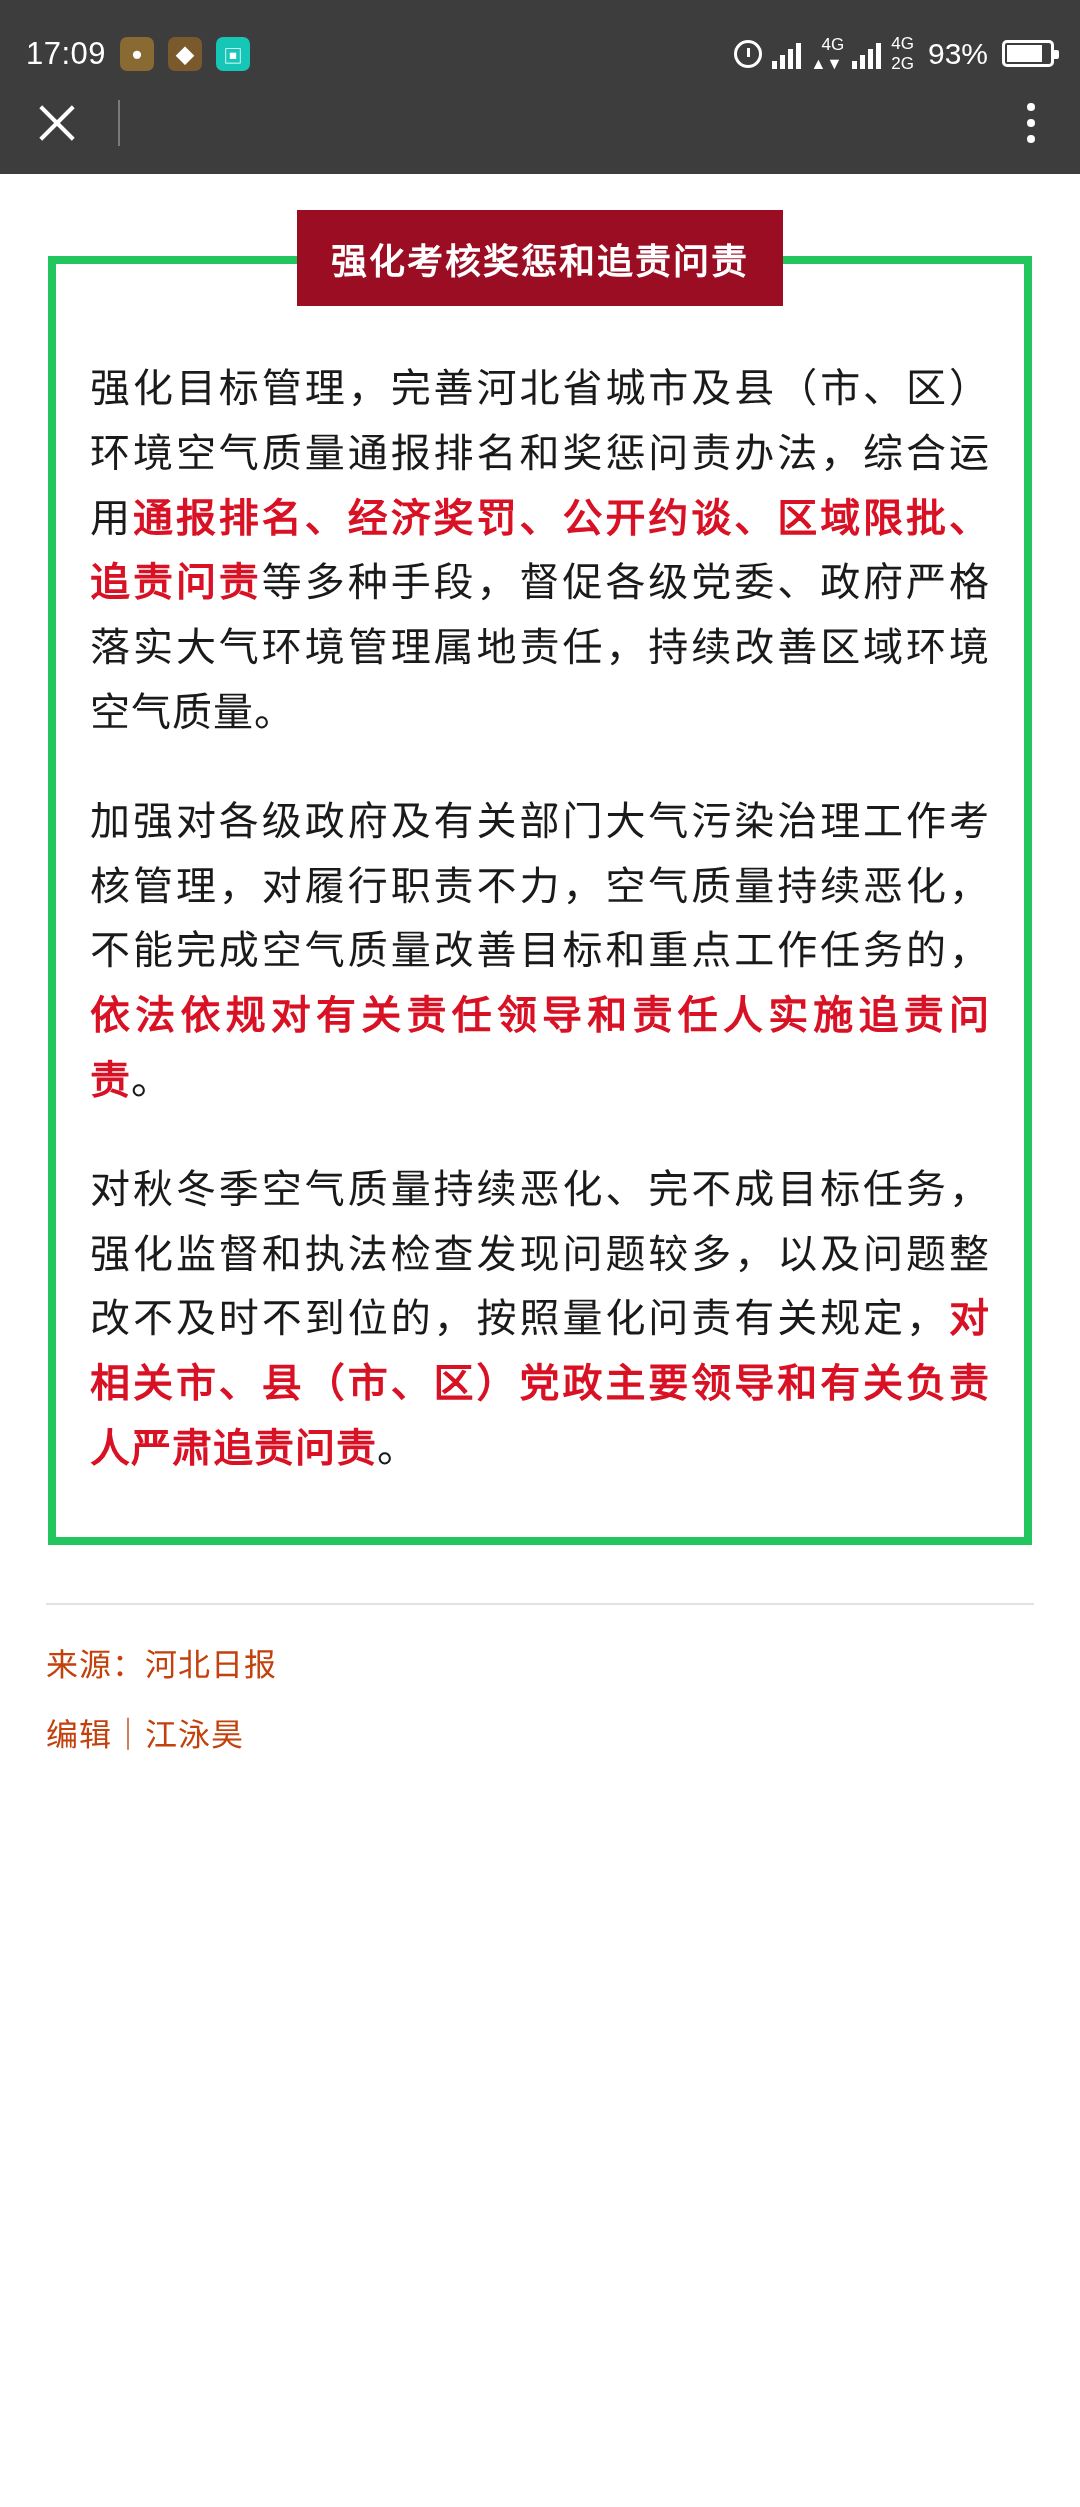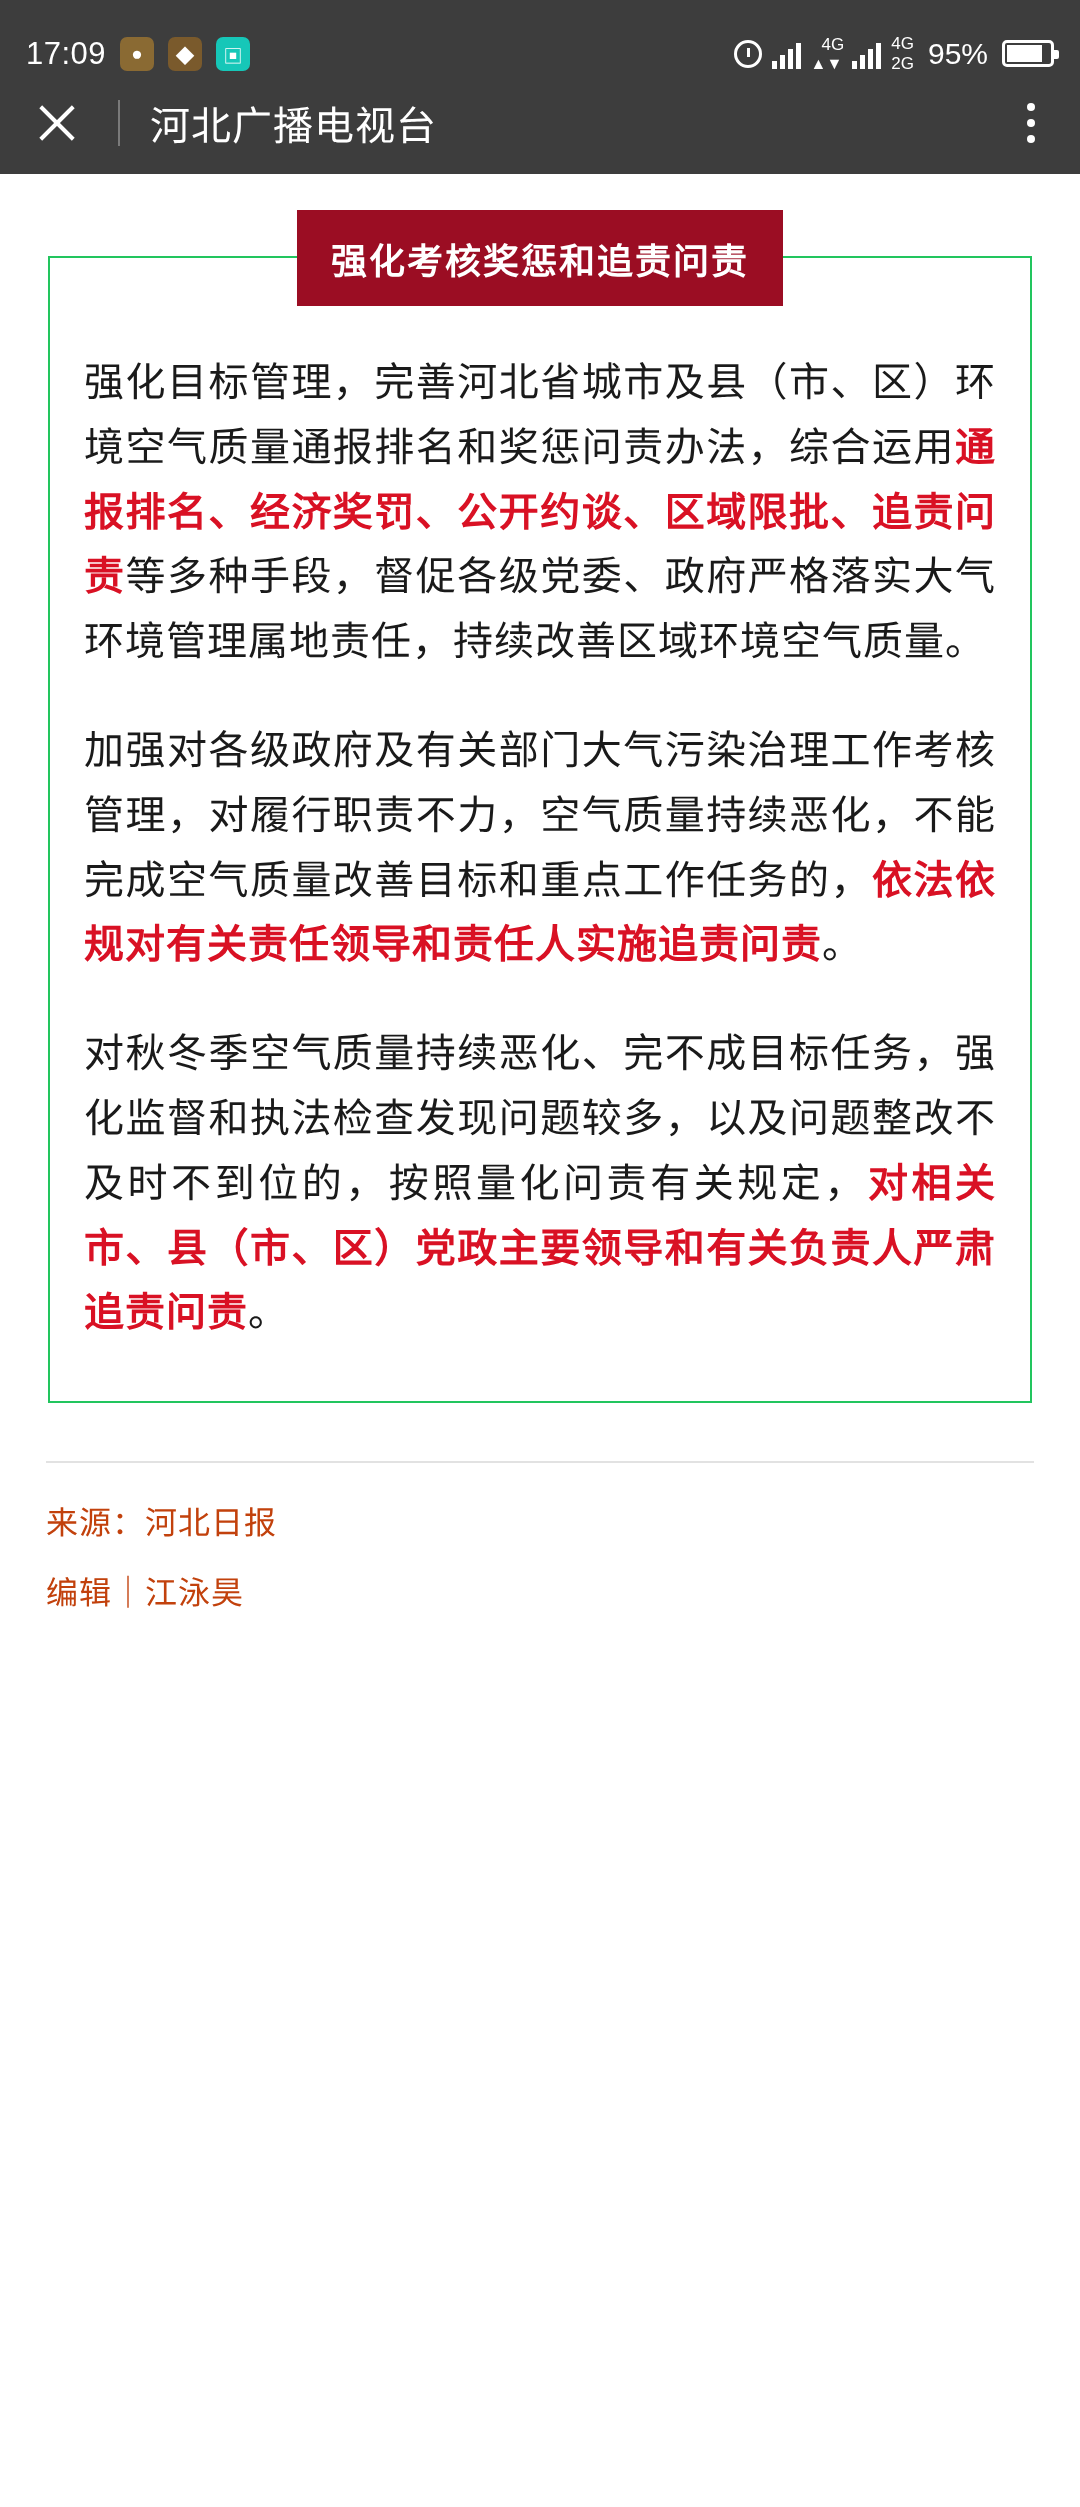--- a/index.html
+++ b/index.html
@@ -190,21 +190,21 @@
     background: #9b0d23;
     color: #ffffff;
     font-size: 36px;
     font-weight: bold;
     letter-spacing: 2px;
     padding: 22px 34px;
     white-space: nowrap;
     z-index: 2;
   }
   .card-box {
-    border: 2px solid #22c55e;
+    border: 8px solid #22c55e;
     padding: 92px 34px 56px 34px;
     box-sizing: border-box;
   }
   .para {
     font-size: 40px;
     line-height: 1.62;
     color: #1a1a1a;
     text-align: justify;
     letter-spacing: 1px;
     margin: 0 0 44px 0;
@@ -254,31 +254,30 @@
     <span class="sig-bars">
         <i></i>
         <i></i>
         <i></i>
         <i></i>
       </span>
     <span class="net-group">
       <span class="net-label">4G</span>
       <span class="net-label">2G</span>
     </span>
-    <span class="battery-pct">95%</span>
+    <span class="battery-pct">93%</span>
     <span class="battery">
         <i></i>
       </span>
   </div>
 </div>
 
 <div class="title-bar">
   <span class="close-x"></span>
   <span class="title-sep"></span>
-  <span class="app-title">河北广播电视台</span>
   <span class="title-spacer"></span>
   <span class="kebab">
       <i></i>
       <i></i>
       <i></i>
     </span>
 </div>
 
 <div class="content">
 

